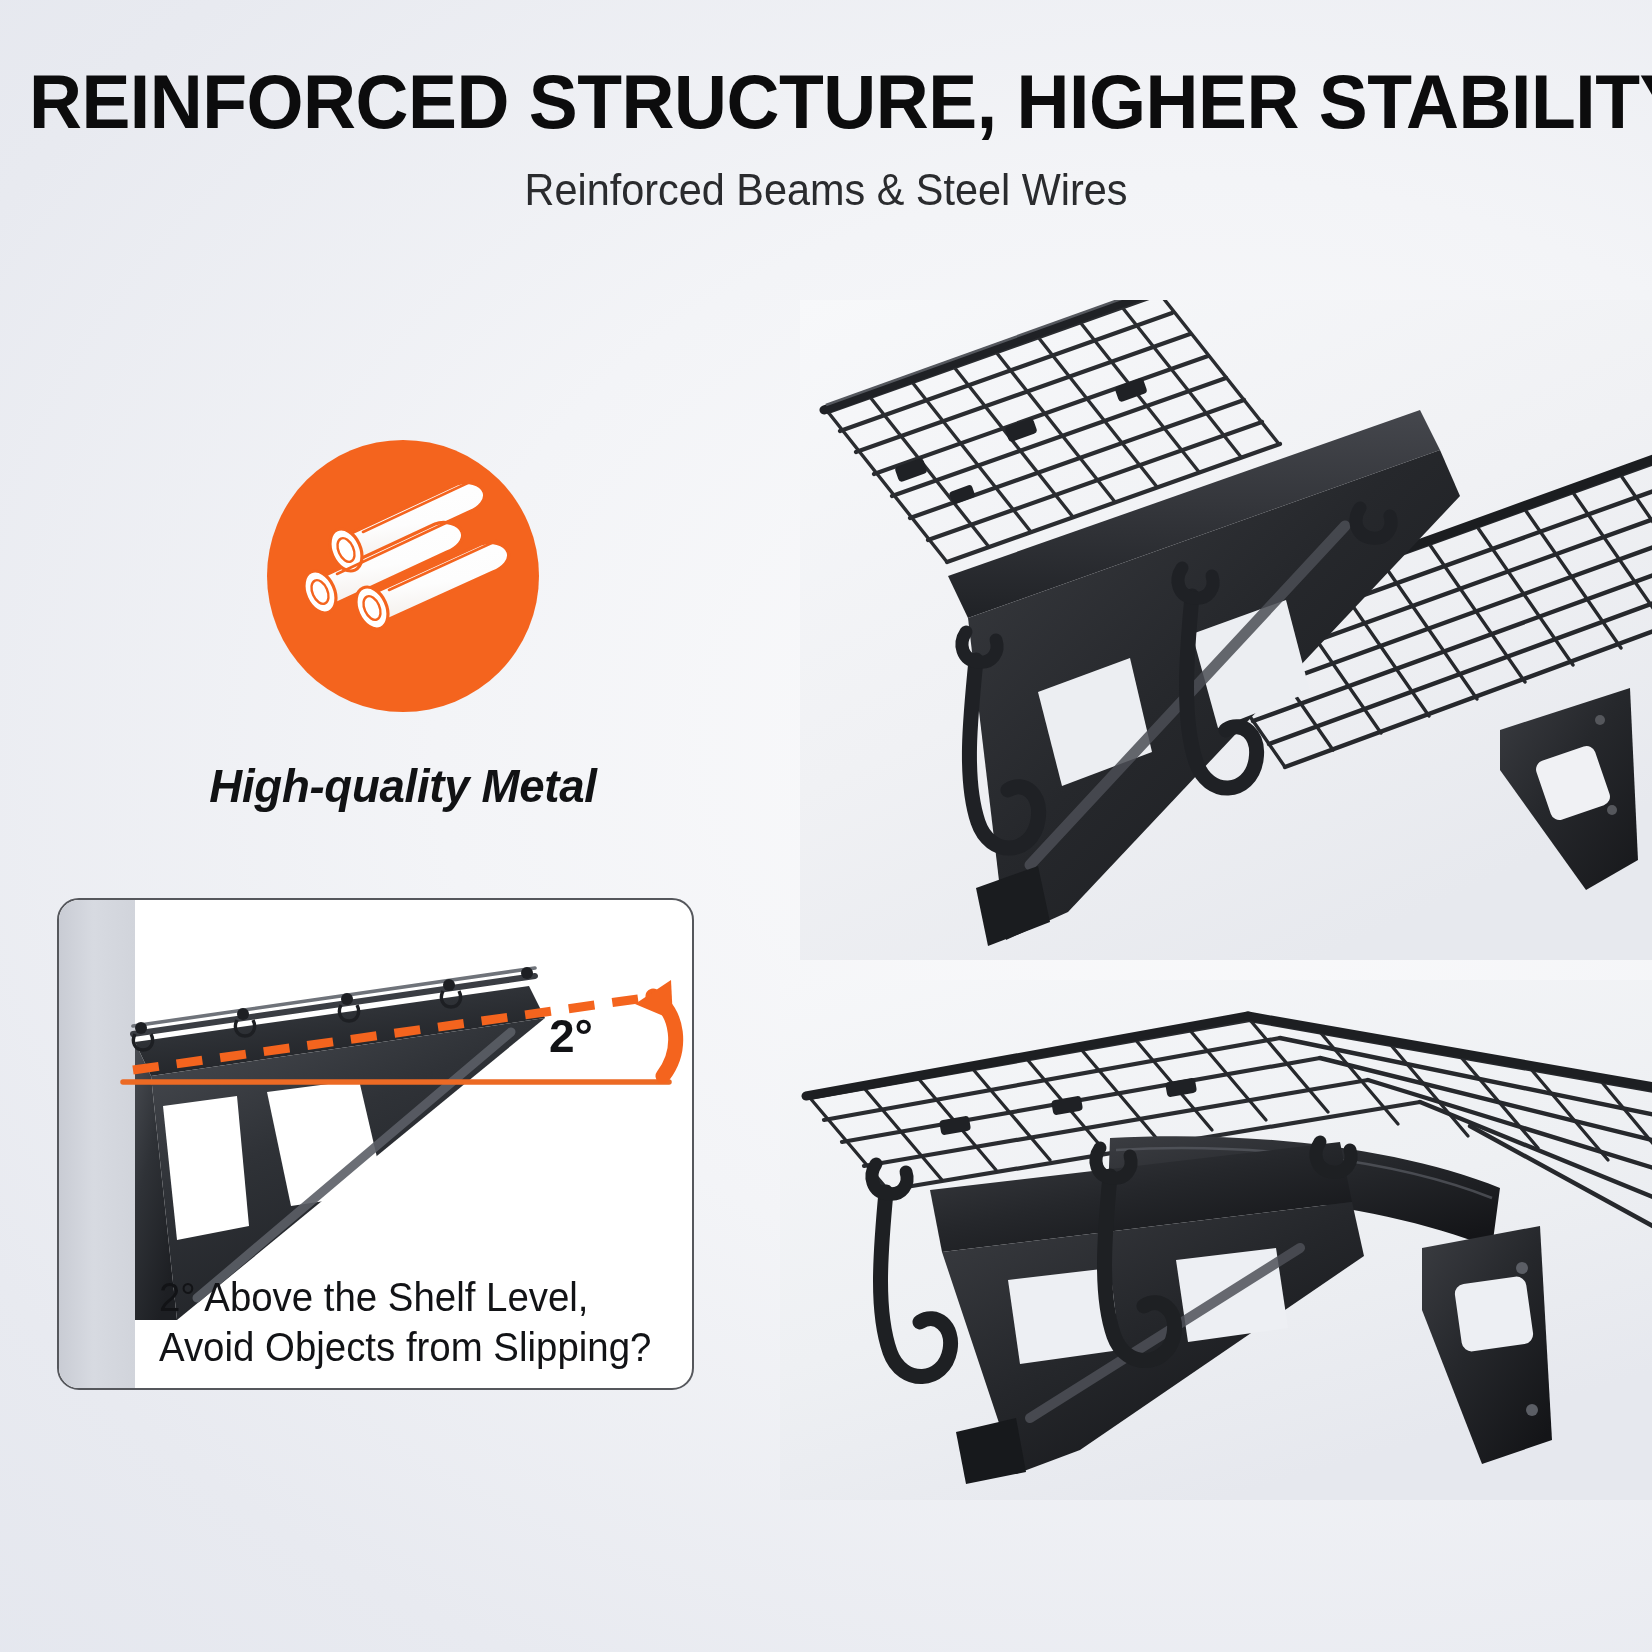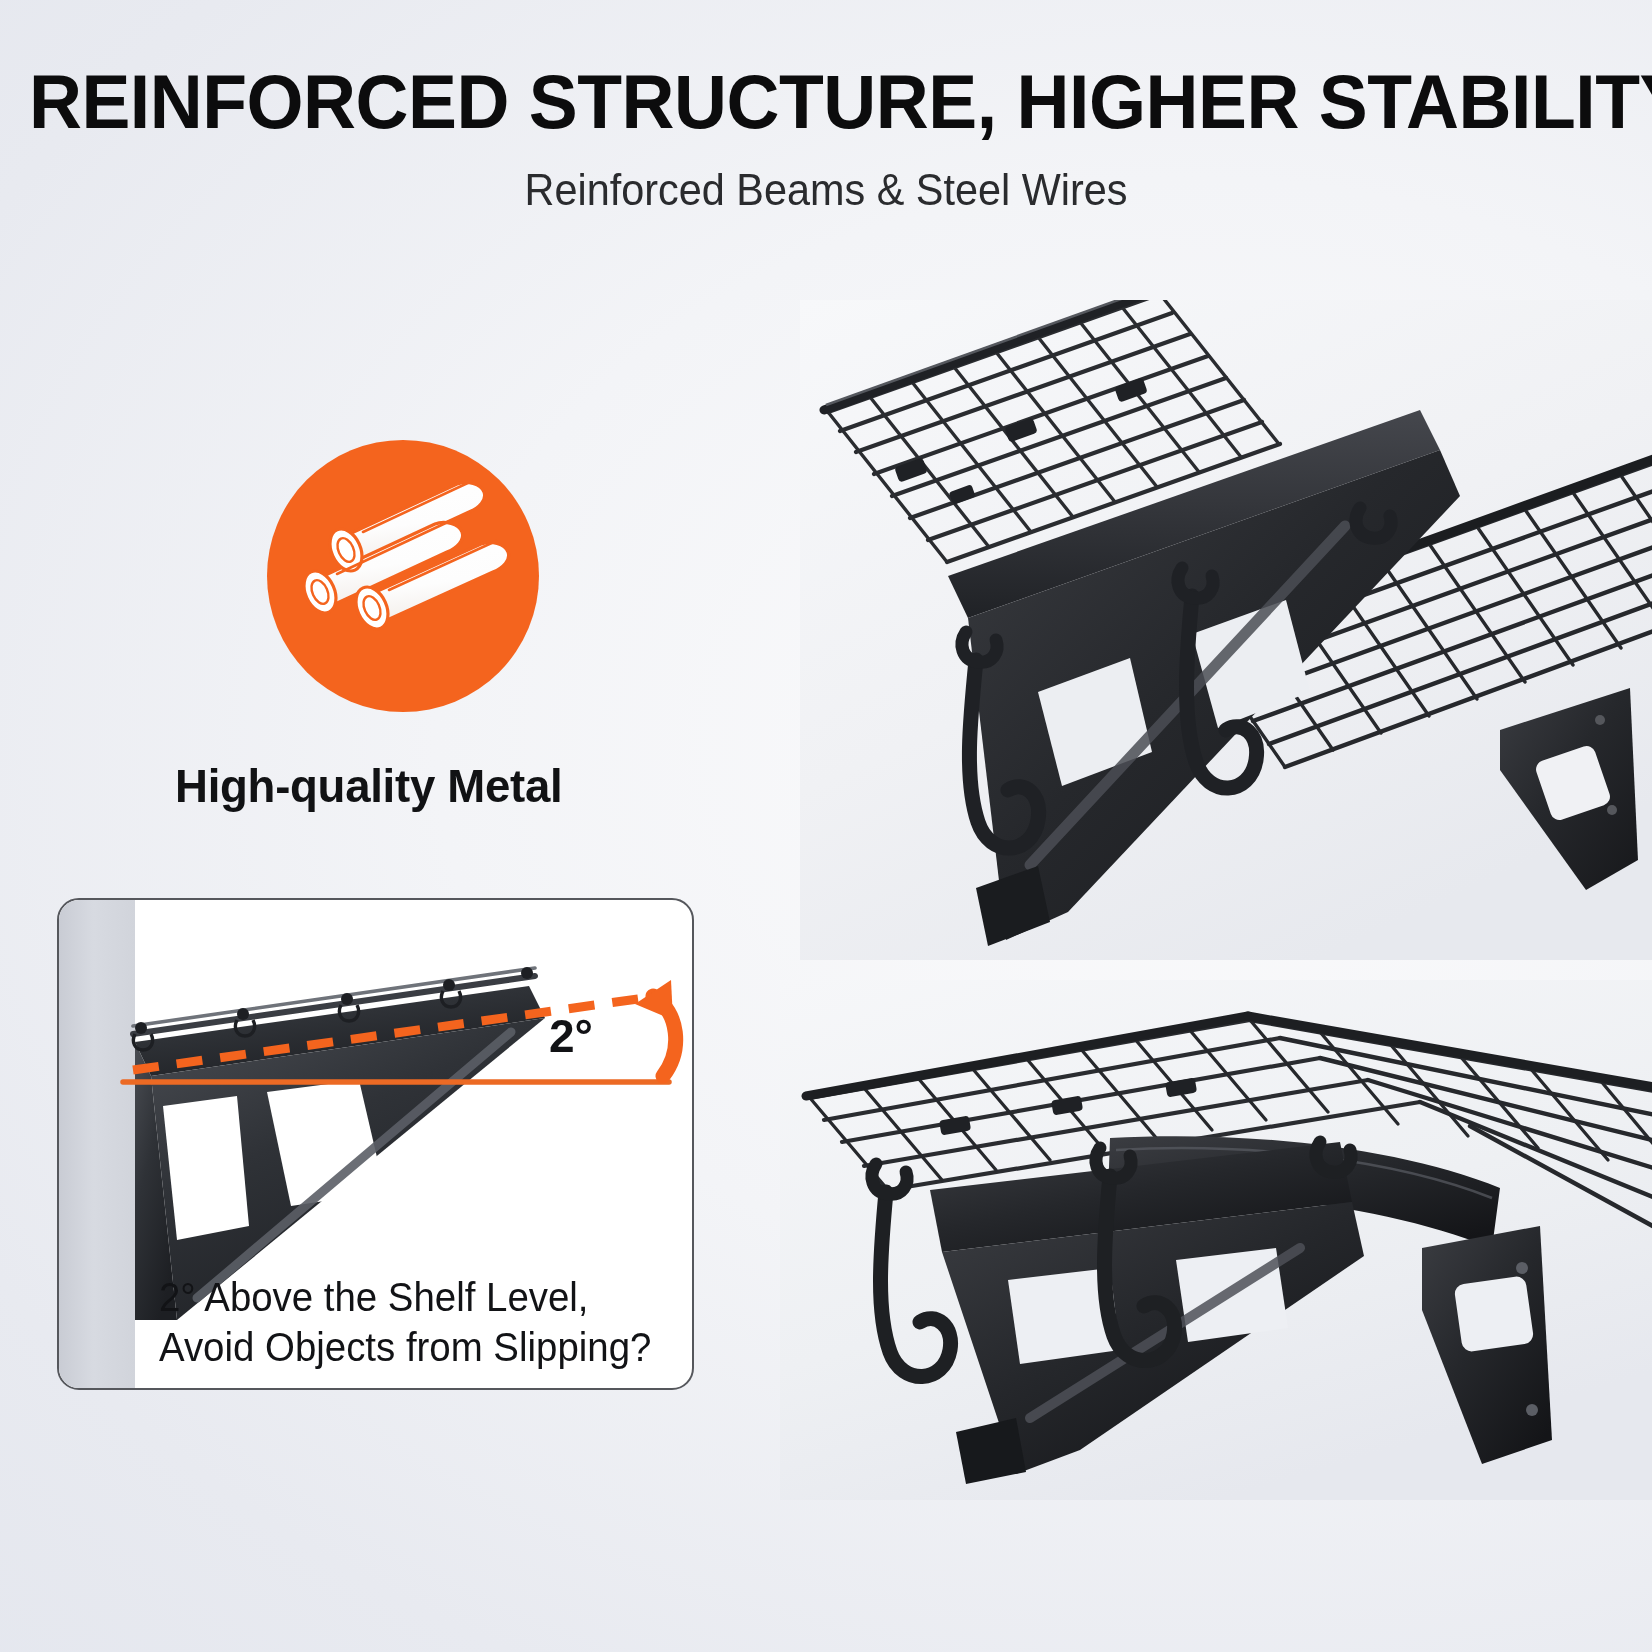--- a/index.html
+++ b/index.html
@@ -43,21 +43,22 @@
     transform:scaleX(0.92);
     transform-origin:center;
     white-space:nowrap;
   }
 
   
   #feature {
     position:absolute;
     left:168px; top:440px;
     width:470px;
-    text-align:left;
+    text-align:center;
+    font-style:italic;
   }
   #badge-circle {
     width:272px; height:272px;
     margin:0 auto;
     border-radius:50%;
     background:#f4641e;
     position:relative;
     overflow:hidden;
   }
   #badge-circle svg { position:absolute; left:0; top:0; }

